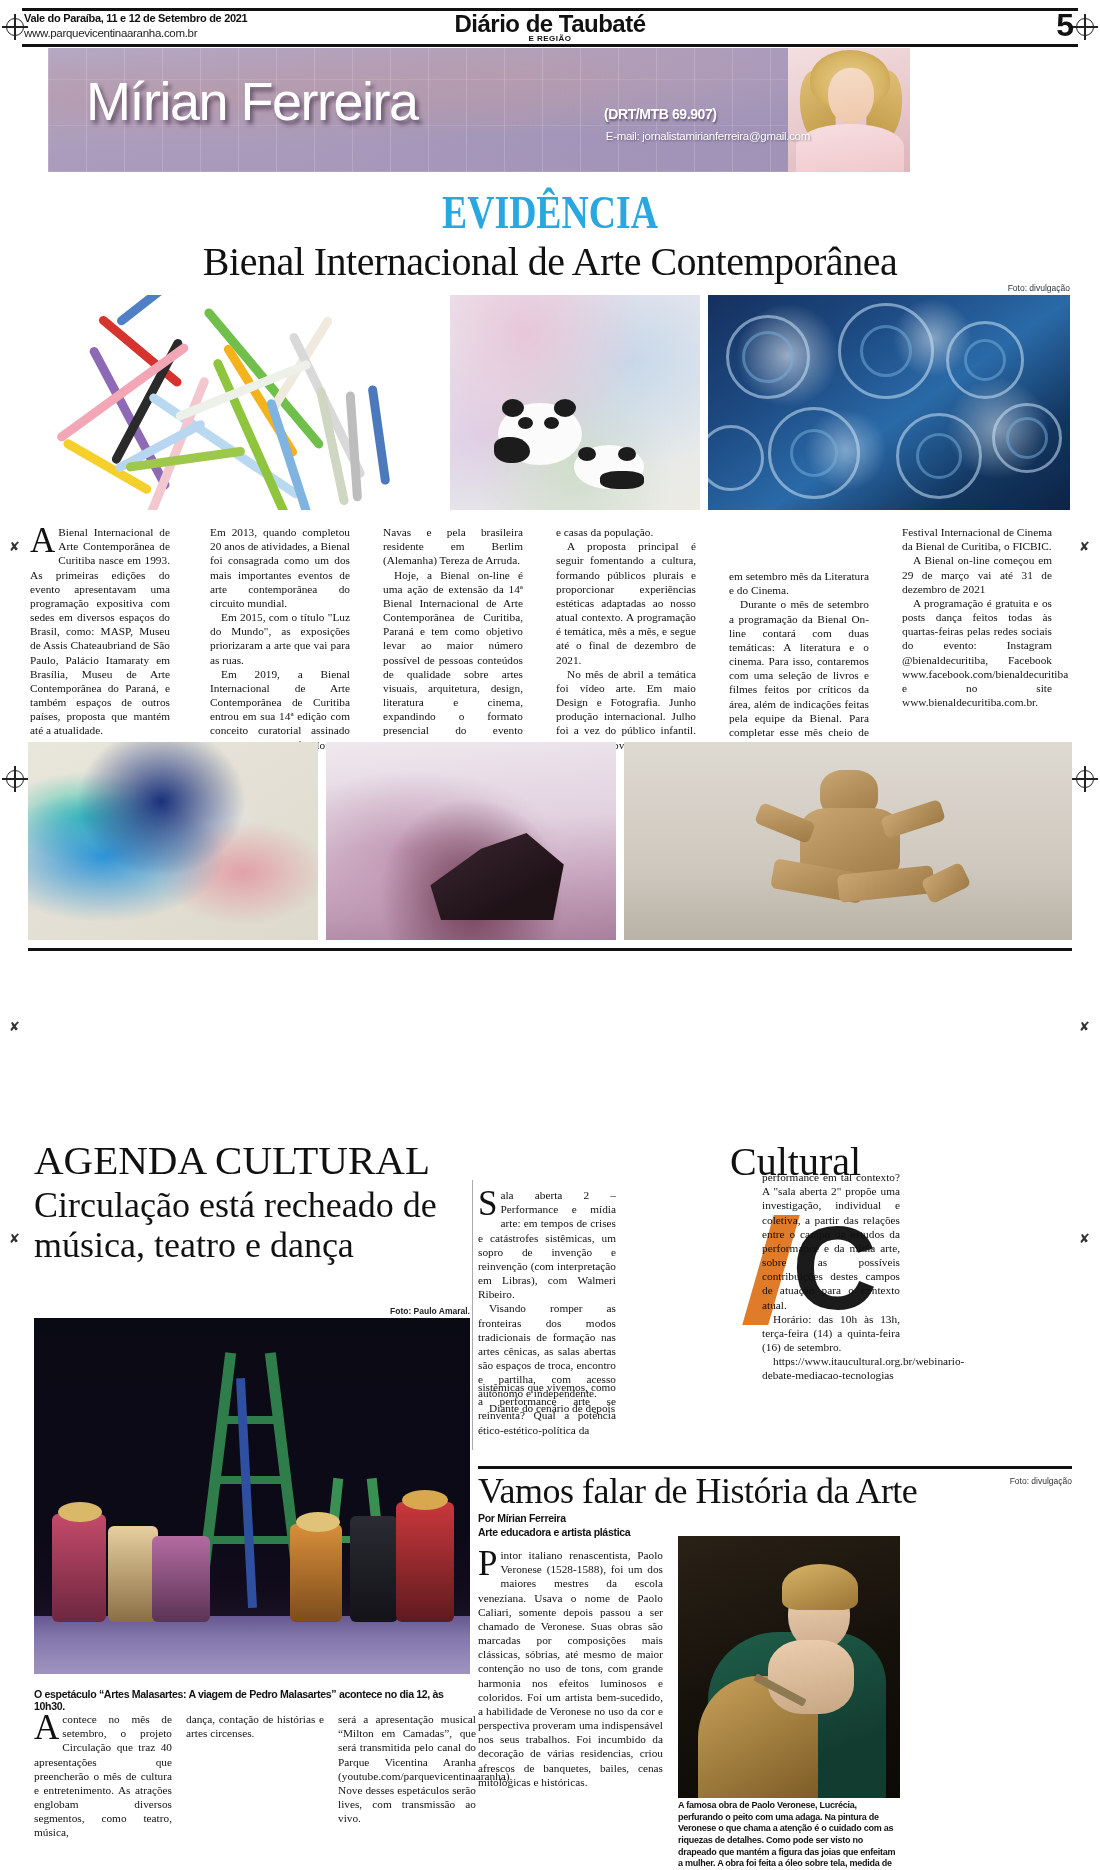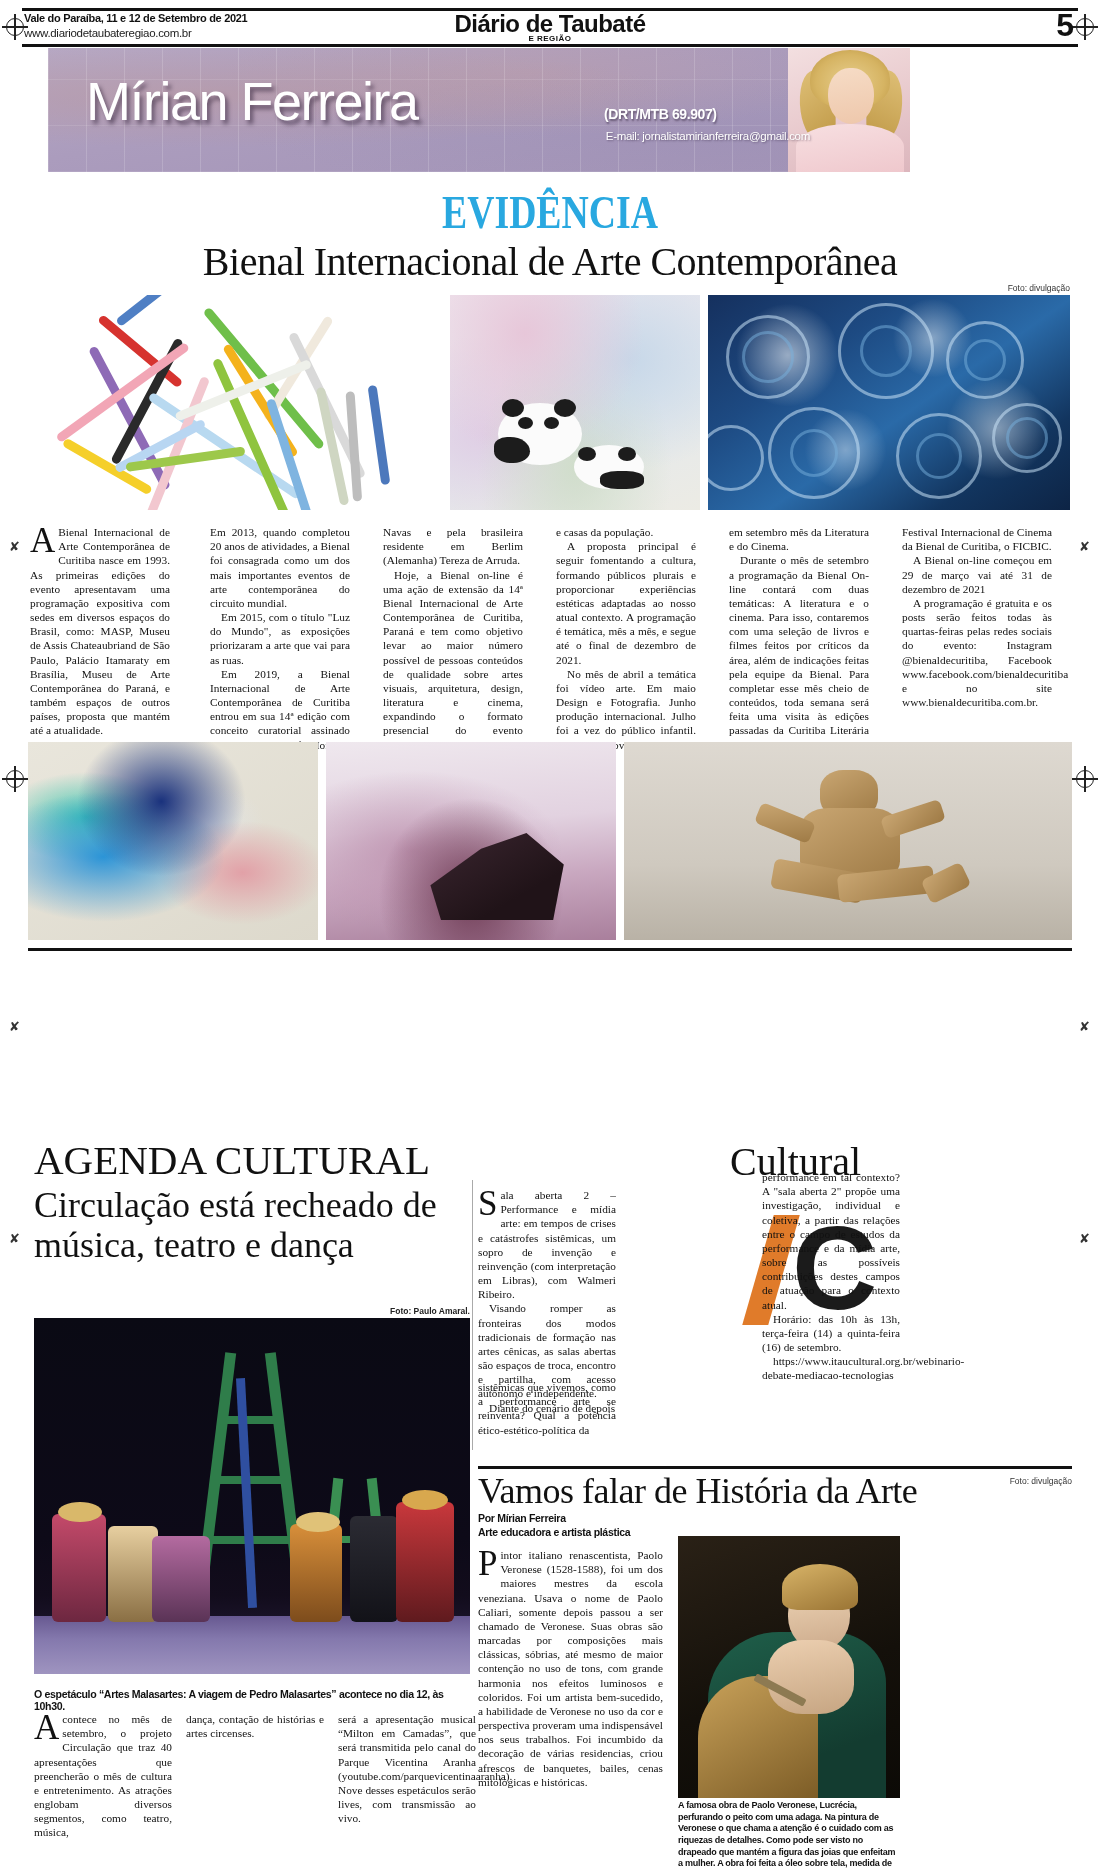--- a/index.html
+++ b/index.html
@@ -478,21 +478,21 @@
   <div class="xmark" style="left:1078px; top:540px;">✘</div>
   <div class="xmark" style="left:8px; top:1020px;">✘</div>
   <div class="xmark" style="left:1078px; top:1020px;">✘</div>
   <div class="xmark" style="left:8px; top:1232px;">✘</div>
   <div class="xmark" style="left:1078px; top:1232px;">✘</div>
 
   <div class="topbar">
     <div class="topbar-rule-top"></div>
     <div class="edition-info">
       <div class="edition-line1">Vale do Paraíba, 11 e 12 de Setembro  de 2021</div>
-      <div class="edition-line2">www.diariodetaubateregiao.com.br</div>
+      <div class="edition-line2">www.parquevicentinaaranha.com.br</div>
     </div>
     <div class="masthead-name">Diário de Taubaté</div>
     <div class="masthead-sub">E REGIÃO</div>
     <div class="page-number">5</div>
     <div class="topbar-rule-bottom"></div>
   </div>
 
   <div class="banner">
     <div class="banner-tiles"></div>
     <div class="banner-portrait">
@@ -579,28 +579,28 @@
     </div>
     <div class="bcol" style="left:353px;">
       <p>Navas e pela brasileira residente em Berlim (Alemanha) Tereza de Arruda.</p>
       <p>Hoje, a Bienal on-line é uma ação de extensão da 14ª Bienal Internacional de Arte Contemporânea de Curitiba, Paraná e tem como objetivo levar ao maior número possível de pessoas conteúdos de qualidade sobre artes visuais, arquitetura, design, literatura e cinema, expandindo o formato presencial do evento diretamente para os celulares, computadores</p>
     </div>
     <div class="bcol" style="left:526px;">
       <p>e casas da população.</p>
       <p>A proposta principal é seguir fomentando a cultura, formando públicos plurais e proporcionar experiências estéticas adaptadas ao nosso atual contexto. A programação é temática, mês a mês, e segue até o final de dezembro de 2021.</p>
       <p>No mês de abril a temática foi vídeo arte. Em maio Design e Fotografia. Junho produção internacional. Julho foi a vez do público infantil. Agosto take over e</p>
     </div>
-    <div class="bcol" style="left:699px;">
+    <div class="bcol" style="left:699px;margin-top:44px;">
       <p>em setembro mês da Literatura e do Cinema.</p>
       <p>Durante o mês de setembro a programação da Bienal On-line contará com duas temáticas: A literatura e o cinema. Para isso, contaremos com uma seleção de livros e filmes feitos por críticos da área, além de indicações feitas pela equipe da Bienal. Para completar esse mês cheio de conteúdos, toda semana será feita uma visita às edições passadas da Curitiba Literária e do</p>
     </div>
     <div class="bcol" style="left:872px; width:150px;">
       <p>Festival Internacional de Cinema da Bienal de Curitiba, o FICBIC.</p>
       <p>A Bienal on-line começou em 29 de março vai até 31 de dezembro de 2021</p>
-      <p>A programação é gratuita e os posts serão feitos todas às quartas-feiras pelas redes sociais do evento: Instagram @bienaldecuritiba, Facebook www.facebook.com/bienaldecuritiba e no site www.bienaldecuritiba.com.br.</p>
+      <p>A programação é gratuita e os posts dança feitos todas às quartas-feiras pelas redes sociais do evento: Instagram @bienaldecuritiba, Facebook www.facebook.com/bienaldecuritiba e no site www.bienaldecuritiba.com.br.</p>
     </div>
   </div>
 
   <div class="row2">
     <div class="cell r2a">
       <div class="ink-bg"></div>
     </div>
     <div class="cell r2b">
       <div class="wreck-bg"></div>
       <div class="wreck-hull"></div>

